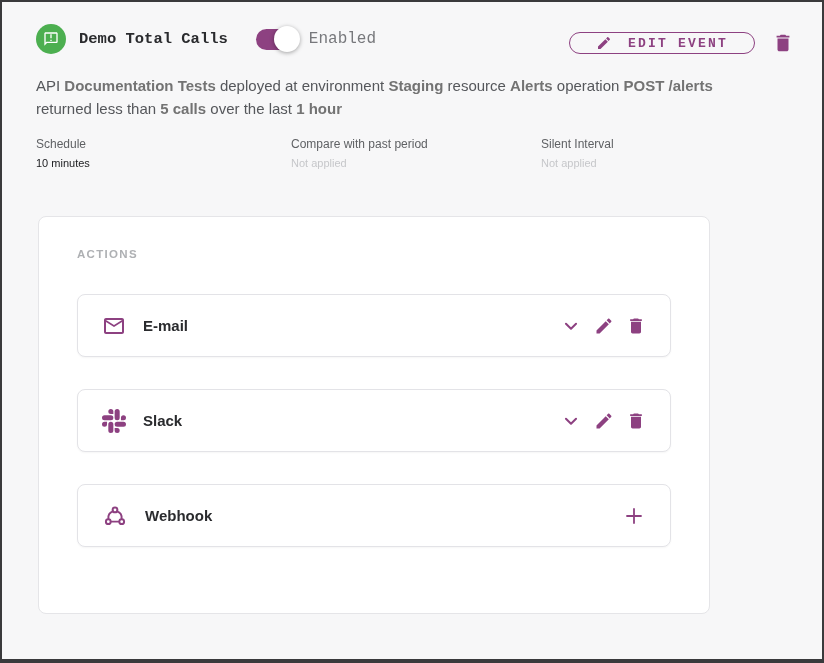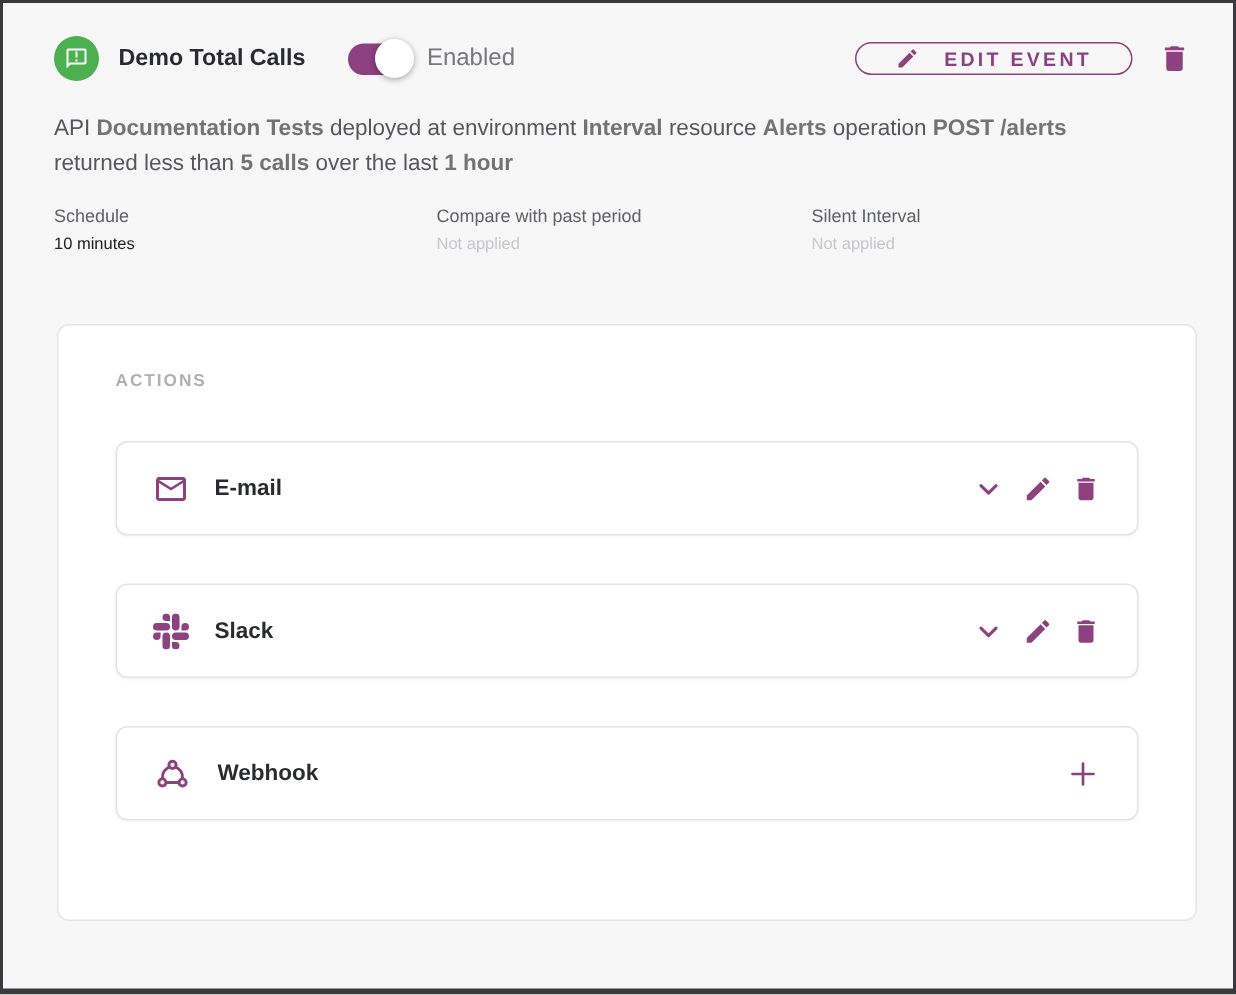--- a/index.html
+++ b/index.html
@@ -4,21 +4,21 @@
 <style>
   :root{ --accent:#8d4181; --green:#4caf50; }
   *{box-sizing:border-box}
   body{margin:0;background:#ffffff;font-family:"Liberation Sans",sans-serif;}
   .frame{
     width:824px;height:663px;
     border:2px solid #3a3a3c;border-bottom-width:4px;
     background:#f7f7f8;overflow:hidden;position:relative;
   }
   
-  .topbar{display:flex;align-items:center;justify-content:space-between;margin:22px 28px 0 34px;}
+  .topbar{display:flex;align-items:flex-end;justify-content:space-between;margin:22px 28px 0 34px;font-family:Liberation Mono, monospace;}
   .topbar .left{display:flex;align-items:center;}
   .event-icon{width:30px;height:30px;border-radius:50%;background:var(--green,#4caf50);
     display:flex;align-items:center;justify-content:center;flex:none;}
   .event-title{font-size:15.5px;font-weight:700;color:#2a2b2e;margin:0 0 0 13px;white-space:nowrap;}
   .toggle{width:42px;height:21px;border-radius:11px;background:var(--accent,#8d4181);
     position:relative;margin-left:28px;cursor:pointer;flex:none;}
   .toggle .thumb{position:absolute;right:-2px;top:-2.5px;width:26px;height:26px;border-radius:50%;
     background:#fff;box-shadow:0 1px 4px rgba(0,0,0,.35);}
   .toggle-label{margin-left:11px;font-size:16px;color:#77787c;}
   .topbar .right{display:flex;align-items:center;}
@@ -33,21 +33,21 @@
   .desc .b{font-weight:700;color:#737373;}
   
   .summary{display:flex;margin:17px 0 0 34px;}
   .sum-col{display:flex;flex-direction:column;}
   .sum-col.c1{width:255px;}
   .sum-col.c2{width:250px;}
   .sum-label{font-size:12px;color:#5f6164;margin-bottom:6px;}
   .sum-value{font-size:11px;color:#202124;}
   .sum-value.muted{color:#c6c7ca;}
   
-  .panel{margin:47px 0 0 36px;width:760px;height:398px;background:#fff;
+  .panel{margin:47px 0 0 36px;width:672px;height:398px;background:#fff;
     border:1px solid #e5e5e8;border-radius:8px;padding:30px 38px 0 38px;overflow:hidden;}
   .panel-title{font-size:11.5px;font-weight:700;letter-spacing:1.3px;color:#aeb0b3;
     line-height:14px;margin-bottom:33px;}
   .card{display:flex;align-items:center;height:63px;border:1px solid #e3e3e7;border-radius:8px;
     background:#fff;box-shadow:0 1px 2px rgba(0,0,0,.04);padding:0 24px;margin-bottom:32px;cursor:pointer;}
   .card-icon{display:flex;margin-right:17px;color:var(--accent,#8d4181);flex:none;}
   .card-title{font-size:15px;font-weight:700;color:#2a2b2e;}
   .spacer{flex:1;}
   .ctl{display:flex;margin-left:12px;color:var(--accent,#8d4181);cursor:pointer;}
 </style>
@@ -79,21 +79,21 @@
         <span>EDIT EVENT</span>
       </button>
       <span class="header-trash">
         <svg width="22" height="22" viewBox="0 0 24 24" fill="currentColor">
             <path d="M6 19c0 1.1.9 2 2 2h8c1.1 0 2-.9 2-2V7H6v12zM19 4h-3.5l-1-1h-5l-1 1H5v2h14V4z"></path>
           </svg>
       </span>
     </div>
   </div>
 
-  <p class="desc"><span>API </span><span class="b">Documentation Tests</span><span> deployed at environment </span><span class="b">Interval</span><span> resource </span><span class="b">Alerts</span><span> operation </span><span class="b">POST /alerts</span><span> returned less than </span><span class="b">5 calls</span><span> over the last </span><span class="b">1 hour</span></p>
+  <p class="desc"><span>API </span><span class="b">Documentation Tests</span><span> deployed at environment </span><span class="b">Staging</span><span> resource </span><span class="b">Alerts</span><span> operation </span><span class="b">POST /alerts</span><span> returned less than </span><span class="b">5 calls</span><span> over the last </span><span class="b">1 hour</span></p>
 
   <div class="summary">
     <div class="sum-col c1">
       <span class="sum-label">Schedule</span>
       <span class="sum-value">10 minutes</span>
     </div>
     <div class="sum-col c2">
       <span class="sum-label">Compare with past period</span>
       <span class="sum-value muted">Not applied</span>
     </div>

